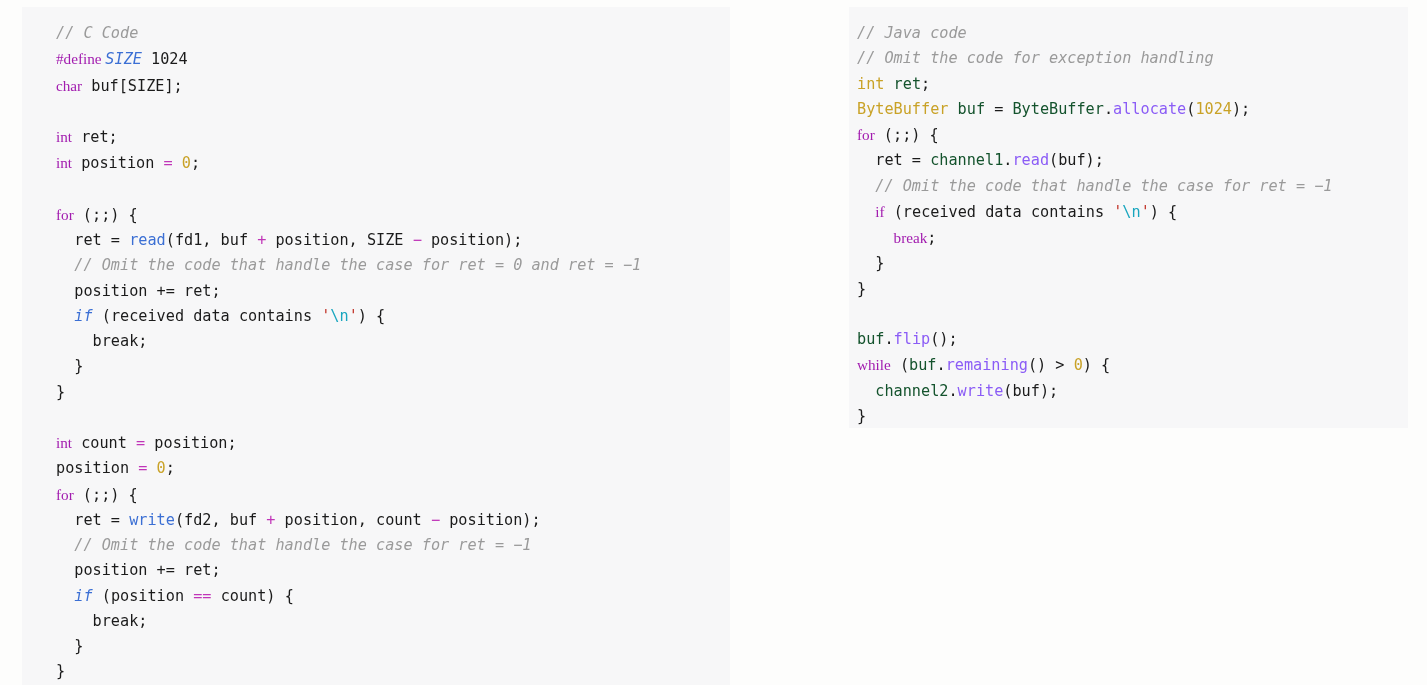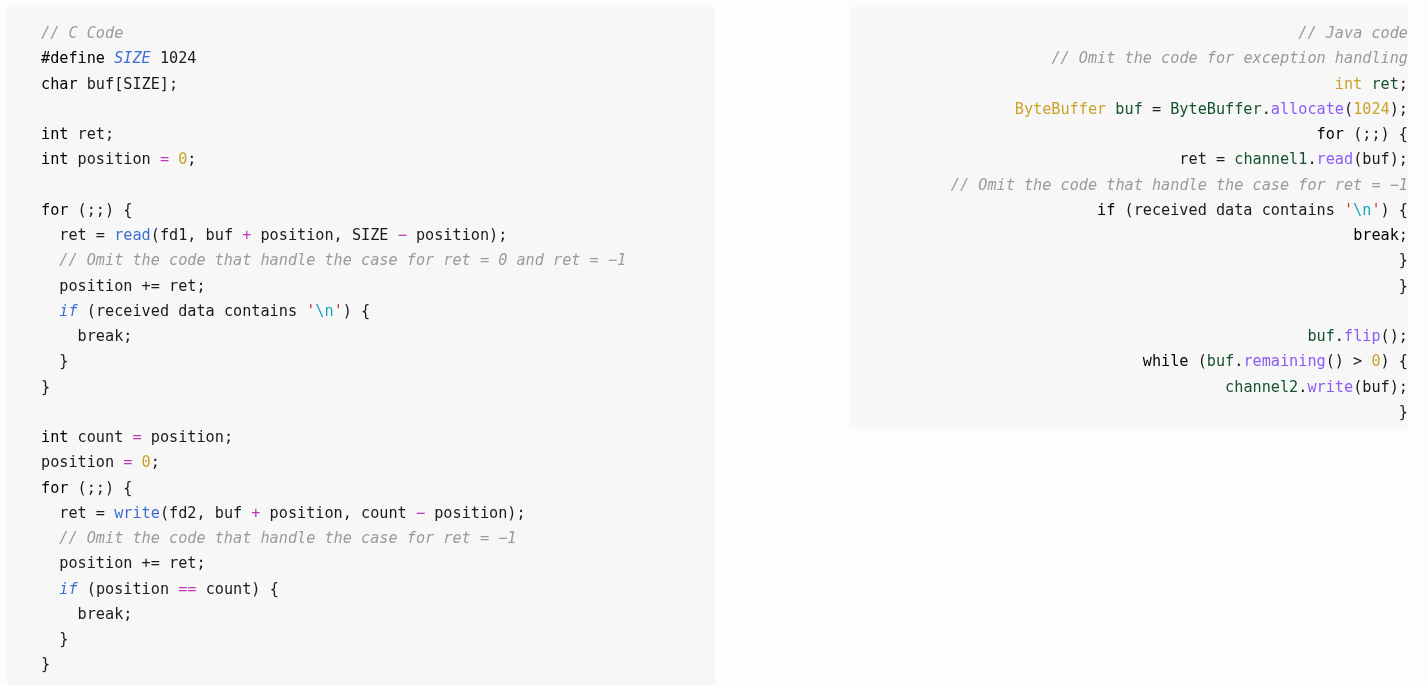--- a/index.html
+++ b/index.html
@@ -20,50 +20,49 @@
     width: 1427px;
     height: 685px;
   }
   .code-panel {
     position: absolute;
     background: #f7f7f8;
     box-sizing: border-box;
     overflow: hidden;
   }
   #panel-c {
-    left: 7px;
+    left: 22px;
     top: 7px;
     width: 708px;
     height: 678px;
     padding: 14px 0 0 34px;
   }
   #panel-java {
     left: 849px;
     top: 7px;
     width: 559px;
     height: 421px;
     padding: 14px 0 0 8px;
-    text-align: right;
   }
   .code-block {
     font-family: "DejaVu Sans Mono", "Liberation Mono", monospace;
     font-size: 15.2px;
     line-height: 25.25px;
     white-space: pre;
     color: #1b1b1b;
     letter-spacing: 0px;
   }
   .ln {
     display: block;
     min-height: 25.25px;
   }
   
   .t-plain    { color: #1b1b1b; }
   .t-comment  { color: #9a9a9a; font-style: italic; }
-  .t-keyword  { color: #000000; }
+  .t-keyword  { color: #a21caf; font-family: Liberation Serif, serif; }
   .t-kw-blue  { color: #3b6fd4; font-style: italic; }
   .t-func     { color: #3b6fd4; }
   .t-op       { color: #c035b8; }
   .t-num      { color: #c9a227; }
   .t-num-dark { color: #1b1b1b; }
   .t-str      { color: #c2352b; }
   .t-esc      { color: #19a6bf; }
   .t-jtype    { color: #c9a227; }
   .t-jident   { color: #14532d; }
   .t-jfunc    { color: #8b5cf6; }

